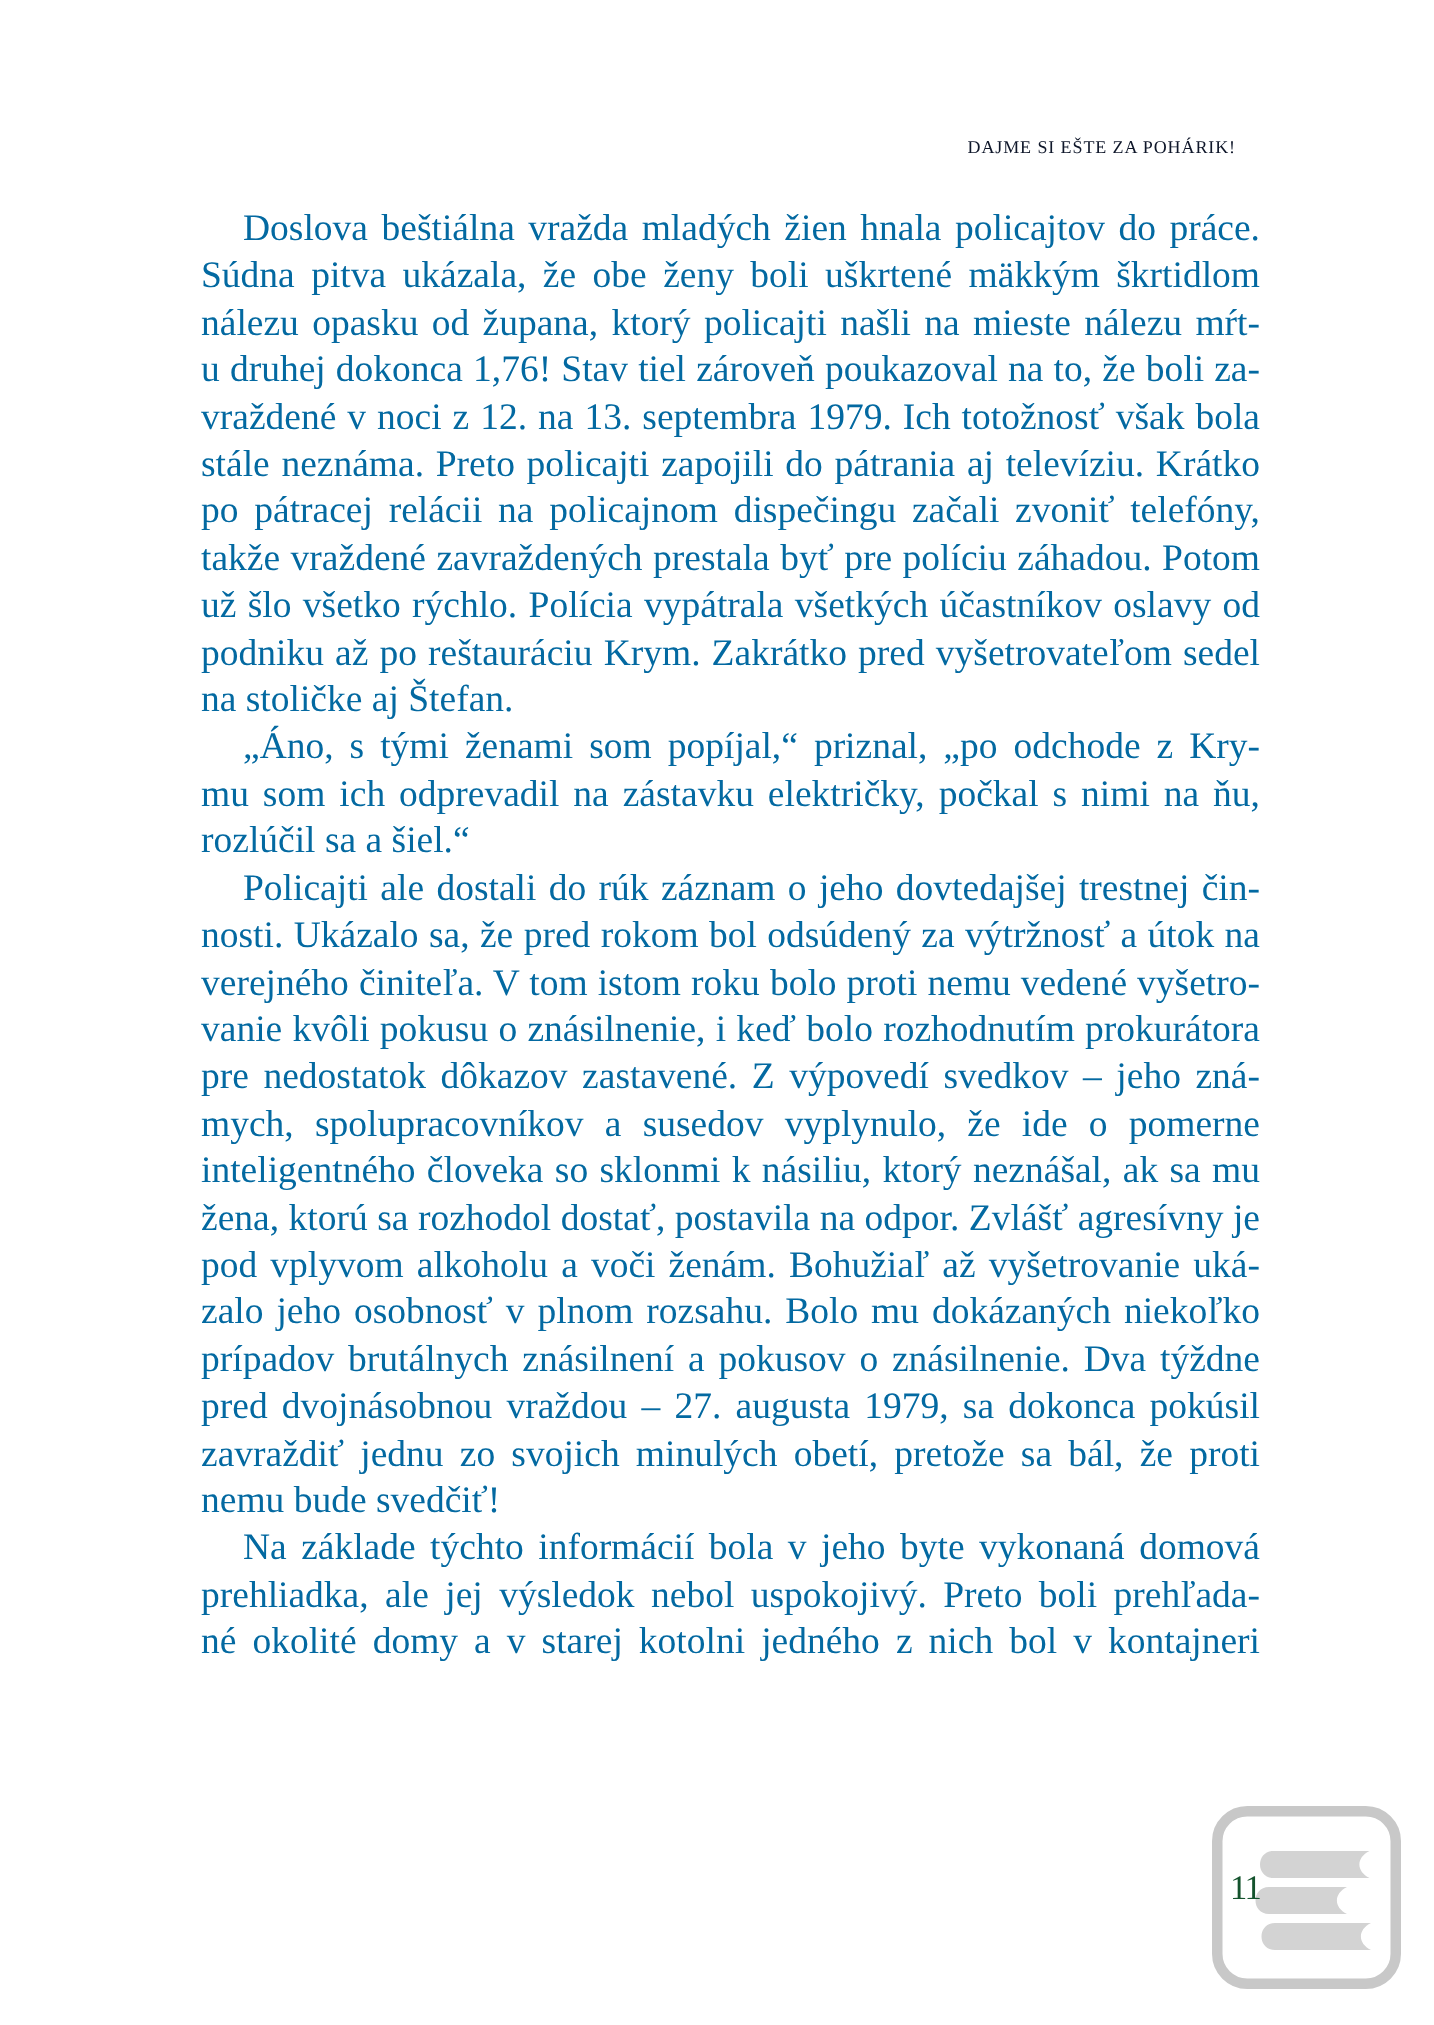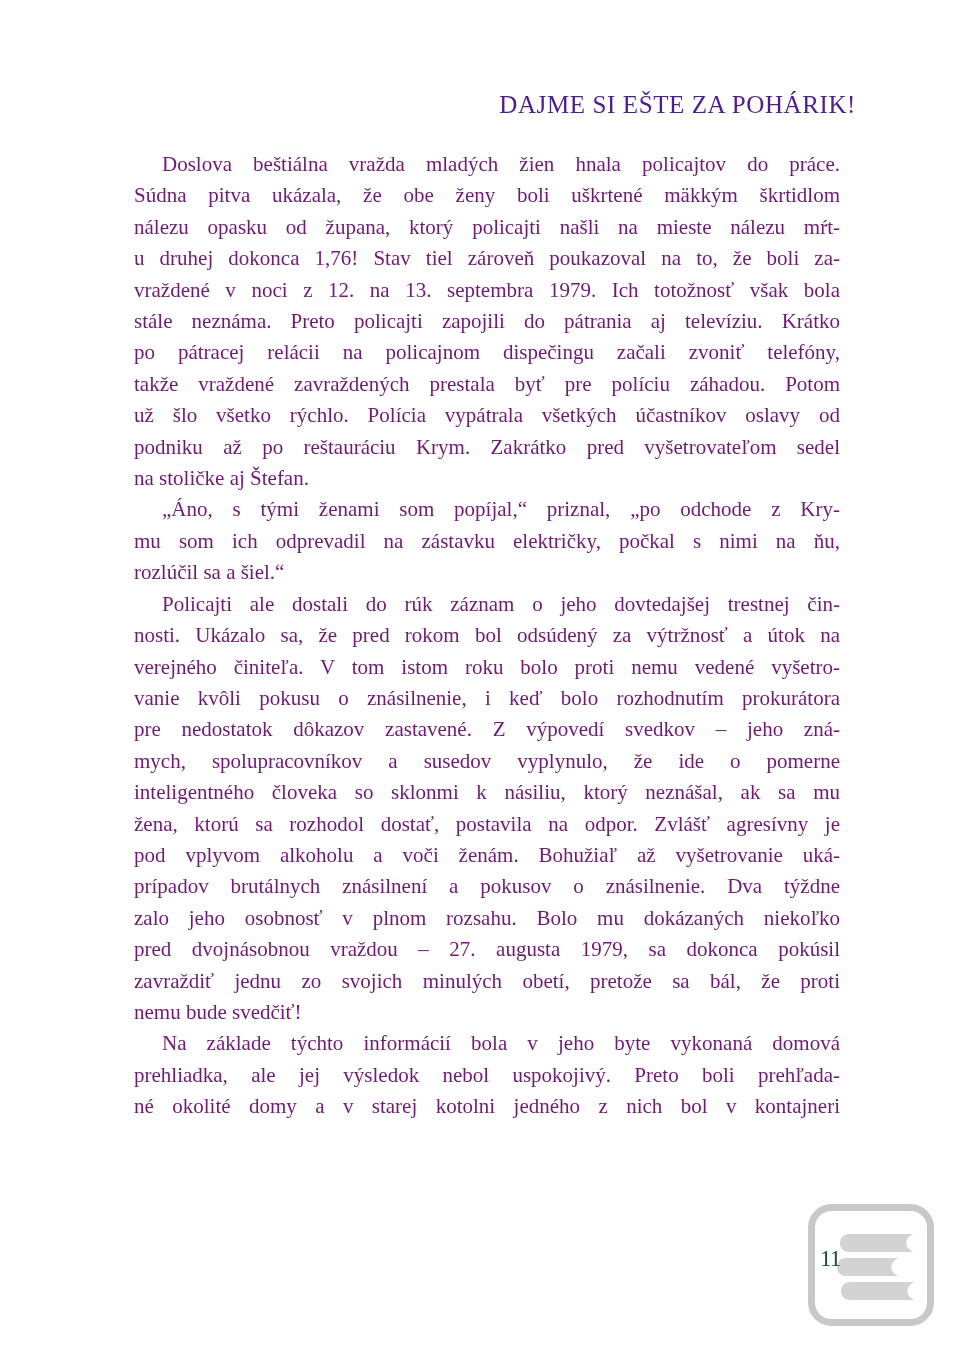--- a/index.html
+++ b/index.html
@@ -12,35 +12,34 @@
     width: 956px;
     height: 1350px;
     background: #ffffff;
     overflow: hidden;
     font-family: "Liberation Serif", "DejaVu Serif", serif;
     color: #1a1a1a;
   }
   .running-header {
     position: absolute;
     top: 91px;
-    right: 100px;
-    font-size: 25px;
+    right: 132px;
+    font-size: 12px;
     letter-spacing: 0.6px;
-    color: #4c1d95;
+    color: #0f172a;
     white-space: nowrap;
   }
   .body-text {
     position: absolute;
     left: 134px;
     top: 137px;
     width: 706px;
-    font-size: 21px;
+    font-size: 25px;
     line-height: 31.4px;
-    color: #701a75;
-    margin-top: 12px;
+    color: #0369a1;
   }
   .para {
     margin: 0;
     padding: 0;
   }
   .line {
     text-align: justify;
     text-align-last: justify;
     white-space: normal;
   }
@@ -97,22 +96,22 @@
       <div class="para">
         <div class="line indent">Policajti ale dostali do rúk záznam o jeho dovtedajšej trestnej čin-</div>
         <div class="line">nosti. Ukázalo sa, že pred rokom bol odsúdený za výtržnosť a útok na</div>
         <div class="line">verejného činiteľa. V tom istom roku bolo proti nemu vedené vyšetro-</div>
         <div class="line">vanie kvôli pokusu o znásilnenie, i keď bolo rozhodnutím prokurátora</div>
         <div class="line">pre nedostatok dôkazov zastavené. Z výpovedí svedkov – jeho zná-</div>
         <div class="line">mych, spolupracovníkov a susedov vyplynulo, že ide o pomerne</div>
         <div class="line">inteligentného človeka so sklonmi k násiliu, ktorý neznášal, ak sa mu</div>
         <div class="line">žena, ktorú sa rozhodol dostať, postavila na odpor. Zvlášť agresívny je</div>
         <div class="line">pod vplyvom alkoholu a voči ženám. Bohužiaľ až vyšetrovanie uká-</div>
+        <div class="line">zalo jeho osobnosť v plnom rozsahu. Bolo mu dokázaných niekoľko</div>
         <div class="line">prípadov brutálnych znásilnení a pokusov o znásilnenie. Dva týždne</div>
-        <div class="line">zalo jeho osobnosť v plnom rozsahu. Bolo mu dokázaných niekoľko</div>
         <div class="line">pred dvojnásobnou vraždou – 27. augusta 1979, sa dokonca pokúsil</div>
         <div class="line">zavraždiť jednu zo svojich minulých obetí, pretože sa bál, že proti</div>
         <div class="line para-end">nemu bude svedčiť!</div>
       </div>
       <div class="para">
         <div class="line indent">Na základe týchto informácií bola v jeho byte vykonaná domová</div>
         <div class="line">prehliadka, ale jej výsledok nebol uspokojivý. Preto boli prehľada-</div>
         <div class="line">né okolité domy a v starej kotolni jedného z nich bol v kontajneri</div>
       </div>
     </div>

